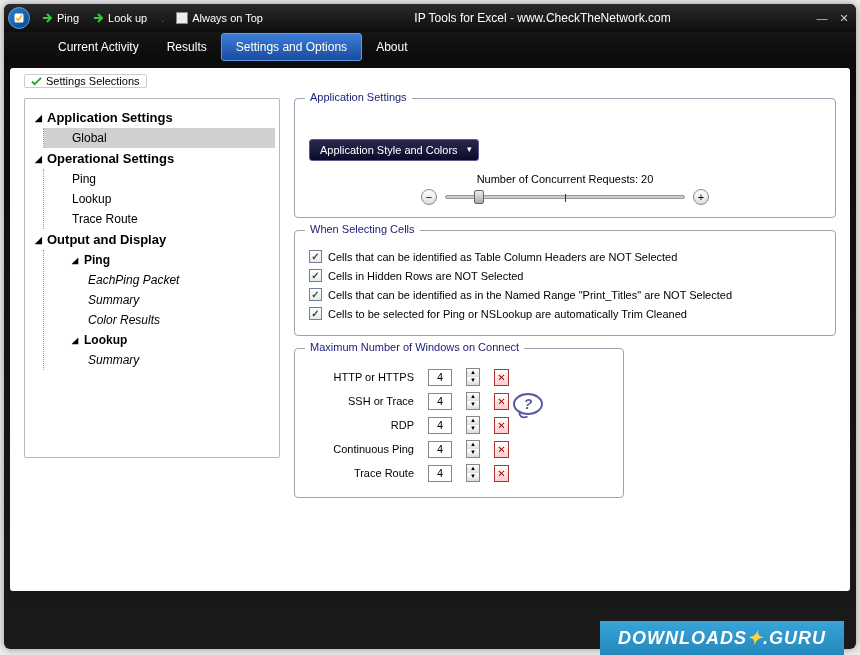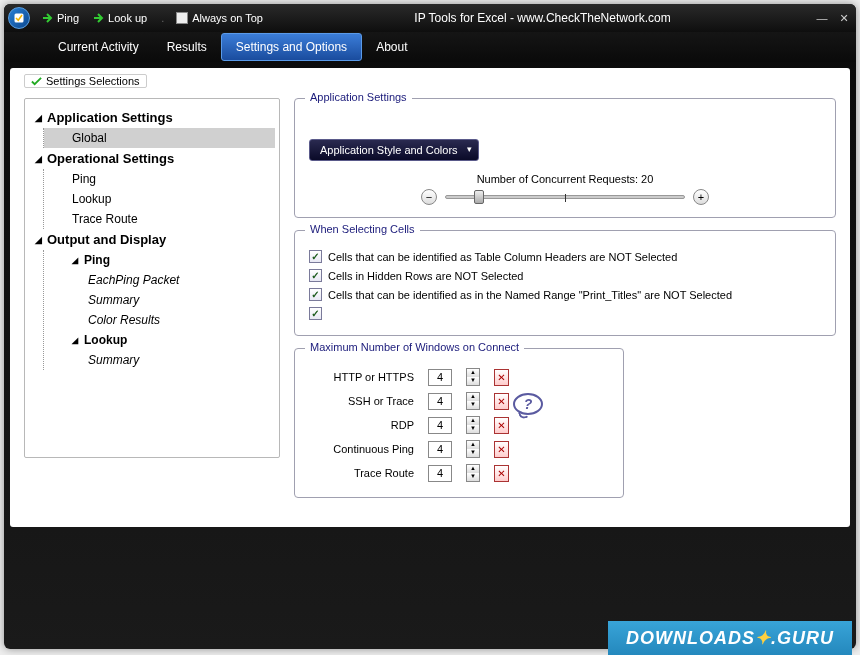--- a/index.html
+++ b/index.html
@@ -14,21 +14,21 @@
     .sep { color: #666; margin: 0 6px; }
     .pin-icon { width: 12px; height: 12px; margin-right: 4px; background: #eee; border: 1px solid #888; }
     .title-text { flex: 1; text-align: center; color: #fff; font-size: 12px; }
     .win-btns { display: flex; gap: 6px; }
     .win-btn { width: 16px; height: 12px; color: #ccc; display: flex; align-items: center; justify-content: center; cursor: pointer; }
     
     .tabbar { height: 30px; background: linear-gradient(#151515, #0a0a0a); display: flex; align-items: center; padding: 0 40px; }
     .tab { color: #fff; font-size: 12px; padding: 6px 14px; cursor: pointer; }
     .tab.active { background: linear-gradient(#3b7dd8, #1a4c9e); border: 1px solid #5a9ae8; border-radius: 3px; }
     
-    .content { background: #fff; margin: 6px; height: 459px; border-radius: 3px; position: relative; padding: 30px 14px 14px 14px; }
+    .content { background: #fff; margin: 6px; height: 523px; border-radius: 3px; position: relative; padding: 30px 14px 14px 14px; }
     .outer-group-label { position: absolute; top: -8px; left: 14px; background: #fff; padding: 0 6px; font-size: 11px; display: flex; align-items: center; gap: 4px; border: 1px solid #ccc; border-radius: 2px; top: 6px; }
     .check-green { width: 11px; height: 11px; }
     
     .panels { display: flex; gap: 14px; height: 100%; }
     .tree-panel { width: 256px; border: 1px solid #b8b8b8; border-radius: 2px; padding: 8px 4px; height: 360px; position: relative; overflow: hidden; }
     .tree-node { display: flex; align-items: center; padding: 3px 6px; font-size: 12px; white-space: nowrap; }
     .tree-node.h { font-weight: bold; font-size: 13px; }
     .tree-node.sub { padding-left: 28px; font-size: 12px; }
     .tree-node.sub2 { padding-left: 44px; font-style: italic; font-size: 12px; }
     .tree-node.selected { background: #d0d0d0; }
@@ -56,21 +56,21 @@
     
     .conn-row { display: flex; align-items: center; justify-content: flex-end; gap: 14px; padding: 3px 0; width: 200px; }
     .conn-label { text-align: right; font-size: 11px; flex: 1; }
     .num-input { width: 24px; height: 17px; border: 1px solid #888; text-align: center; font-size: 11px; background: #fff; }
     .spinner { display: inline-flex; flex-direction: column; border: 1px solid #888; }
     .spin-btn { width: 12px; height: 8px; background: linear-gradient(#fff,#ddd); font-size: 6px; line-height: 6px; text-align: center; cursor: pointer; border: 0; }
     .del-btn { width: 15px; height: 17px; border: 1px solid #a33; color: #a00; background: linear-gradient(#fff,#fcc); font-size: 10px; text-align: center; line-height: 15px; cursor: pointer; }
     .help-bubble { position: absolute; right: 80px; top: 44px; width: 30px; height: 22px; border: 2px solid #5a5aa0; border-radius: 50%; display: flex; align-items: center; justify-content: center; font-size: 14px; font-weight: bold; color: #5a5aa0; font-style: italic; }
     .help-bubble::after { content: ""; position: absolute; bottom: -6px; left: 4px; width: 6px; height: 6px; border-left: 2px solid #5a5aa0; border-bottom: 2px solid #5a5aa0; border-radius: 0 0 0 6px; transform: rotate(-20deg); }
     
-    .watermark { position: absolute; right: 8px; bottom: 0; background: linear-gradient(#38a4d8, #2488bd); color: #fff; font-size: 18px; font-weight: bold; padding: 6px 18px; font-style: italic; letter-spacing: 1px; z-index: 99; }
+    .watermark { position: absolute; right: 16px; bottom: 0; background: linear-gradient(#38a4d8, #2488bd); color: #fff; font-size: 18px; font-weight: bold; padding: 6px 18px; font-style: italic; letter-spacing: 1px; z-index: 99; }
     .watermark .dot { color: #ffd040; }
   </style>
 </head>
 <body>
 
 <div class="window">
 
   <div class="titlebar">
     <div class="app-icon">
       <svg viewBox="0 0 16 16">
@@ -199,20 +199,21 @@
           <div class="check-row">
               <div class="checkbox"></div>
               <span>Cells in Hidden Rows are NOT Selected</span>
             </div>
           <div class="check-row">
               <div class="checkbox"></div>
               <span>Cells that can be identified as in the Named Range "Print_Titles" are NOT Selected</span>
             </div>
           <div class="check-row">
               <div class="checkbox"></div>
+              <span>Cells to be selected for Ping or NSLookup are automatically Trim Cleaned</span>
             </div>
         </div>
 
         <div class="group" style="width:330px;position:relative">
           <div class="group-label">Maximum Number of Windows on Connect</div>
           <div class="help-bubble">?</div>
           <div class="conn-row">
             <span class="conn-label">HTTP or HTTPS</span>
             <input class="num-input" value="4" style="">
             <div class="spinner">

